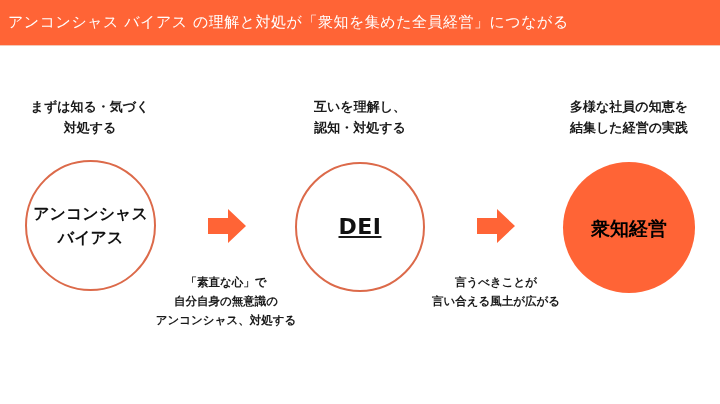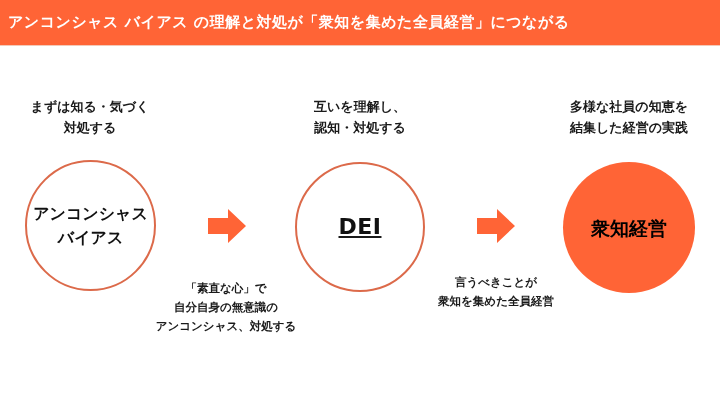--- a/index.html
+++ b/index.html
@@ -26,21 +26,21 @@
       background: #ff6436;
       display: flex;
       align-items: center;
       box-sizing: border-box;
       padding-left: 8px;
       border-bottom: 1px solid #f3c9b8;
     }
     .header-title {
       color: #ffffff;
       font-size: 15px;
-      font-weight: bold;
+      font-weight: normal;
       letter-spacing: 0.5px;
       white-space: nowrap;
     }
     .heading {
       position: absolute;
       width: 200px;
       text-align: center;
       font-size: 13px;
       font-weight: bold;
       line-height: 21px;
@@ -109,40 +109,40 @@
     <span>対処する</span>
   </div>
   <div class="circle outline" style="left:25px; top:160px; width:131px; height:131px;font-family:Liberation Serif, serif;">
     <div class="circle-label">アンコンシャス</div>
     <div class="circle-label">バイアス</div>
   </div>
 
   <svg class="arrow" style="left:208px; top:209px;" viewBox="0 0 40 34">
     <polygon points="0,9 20,9 20,0 38,17 20,34 20,25 0,25" fill="#ff6436"></polygon>
   </svg>
-  <div class="caption" style="left:116px; top:279px;">
+  <div class="caption" style="left:116px; top:273px;">
     <span>「素直な心」で</span>
     <span>自分自身の無意識の</span>
     <span>アンコンシャス、対処する</span>
   </div>
 
   <div class="heading" style="left:260px; top:96px;">
     <span>互いを理解し、</span>
     <span>認知・対処する</span>
   </div>
   <div class="circle outline" style="left:295px; top:162px; width:130px; height:130px;text-decoration:underline;">
     <div class="circle-label big">DEI</div>
   </div>
 
   <svg class="arrow" style="left:477px; top:209px;" viewBox="0 0 40 34">
     <polygon points="0,9 20,9 20,0 38,17 20,34 20,25 0,25" fill="#ff6436"></polygon>
   </svg>
   <div class="caption" style="left:386px; top:273px;">
     <span>言うべきことが</span>
-    <span>衆知を集めた全員経営</span>
+    <span>言い合える風土が広がる</span>
   </div>
 
   <div class="heading" style="left:529px; top:96px;">
     <span>多様な社員の知恵を</span>
     <span>結集した経営の実践</span>
   </div>
   <div class="circle filled" style="left:563px; top:162px; width:132px; height:131px;">
     <div class="circle-label light">衆知経営</div>
   </div>
 

